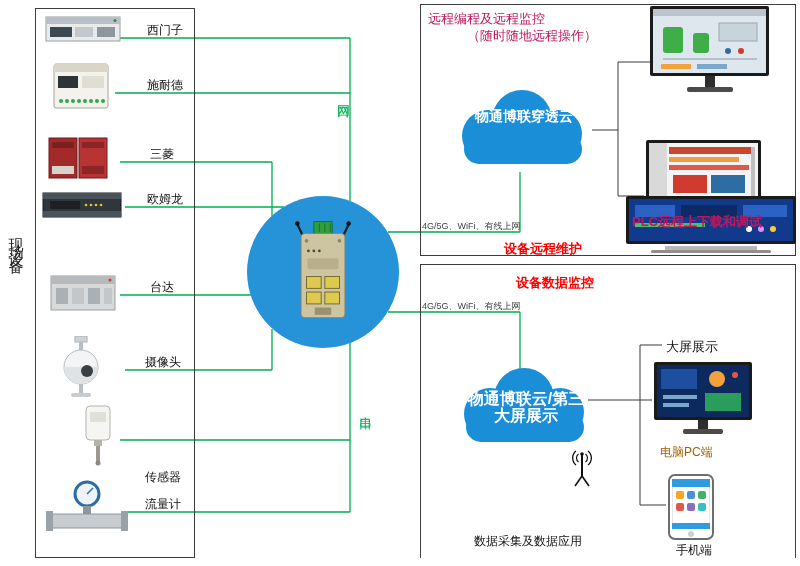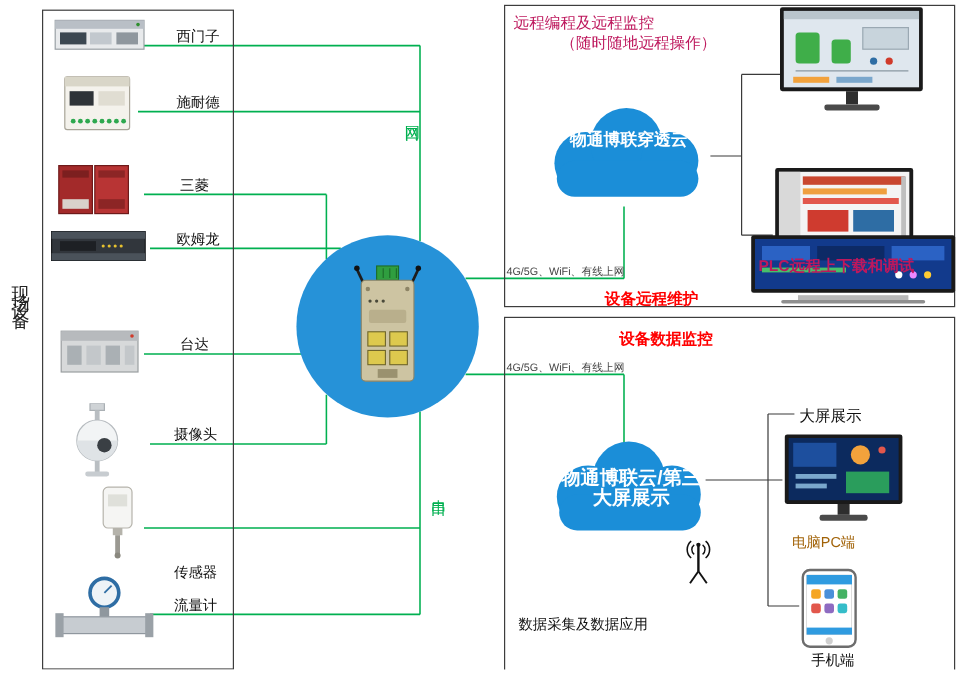--- a/index.html
+++ b/index.html
@@ -329,15 +329,15 @@
       <rect x="26" y="12" width="8" height="8" rx="2" fill="#44b264"></rect>
       <rect x="4" y="24" width="8" height="8" rx="2" fill="#e2574c"></rect>
       <rect x="15" y="24" width="8" height="8" rx="2" fill="#8e6bc1"></rect>
       <rect x="26" y="24" width="8" height="8" rx="2" fill="#35bdc9"></rect>
       <rect y="44" width="38" height="6" fill="#2f9be0"></rect>
       </svg>
     <div class="phone-dot"></div>
   </div>
   <div class="t fs12" style="left:676px; top:542px; color:#111;">手机端</div>
 
-  <div class="t fs12" style="left:432px; top:512px; width:150px; text-align:left; white-space:normal; color:#111;">数据采集及数据应用</div>
+  <div class="t fs12" style="left:432px; top:533px; width:150px; text-align:right; white-space:normal; color:#111;">数据采集及数据应用</div>
 
 </div>
 
 </body></html>

